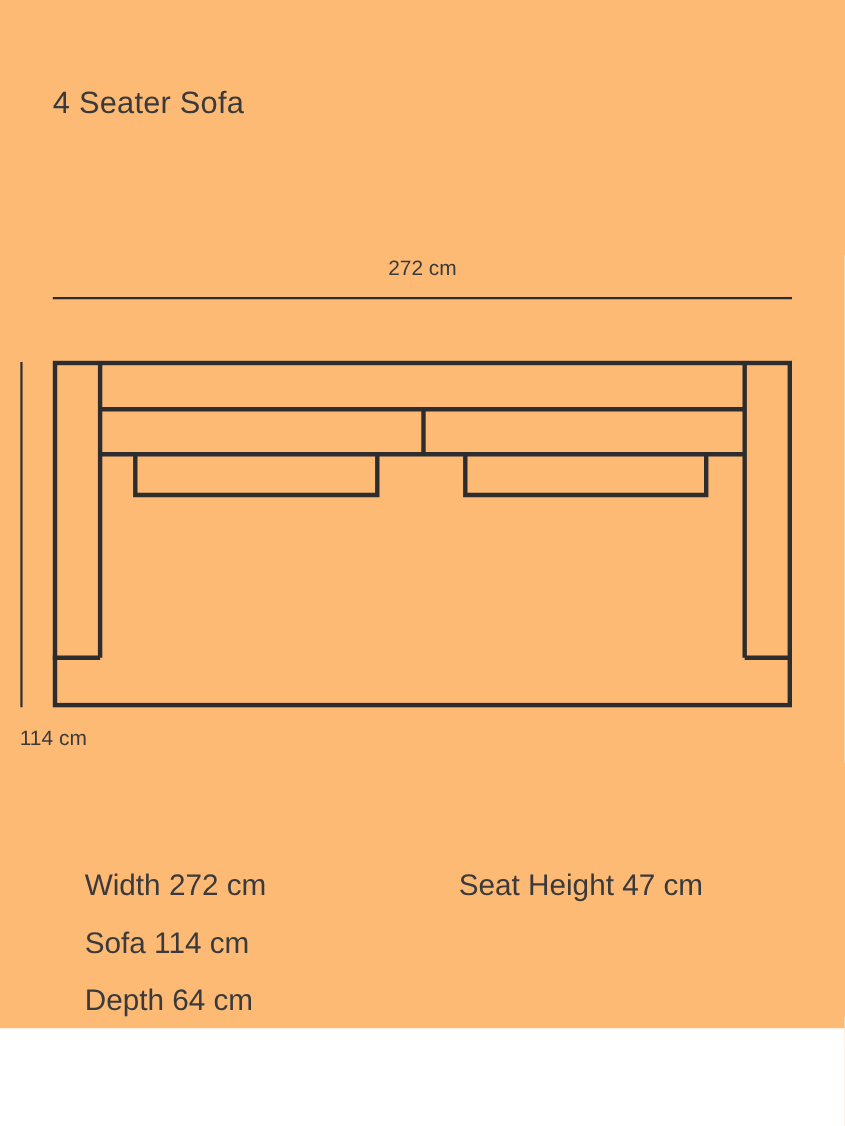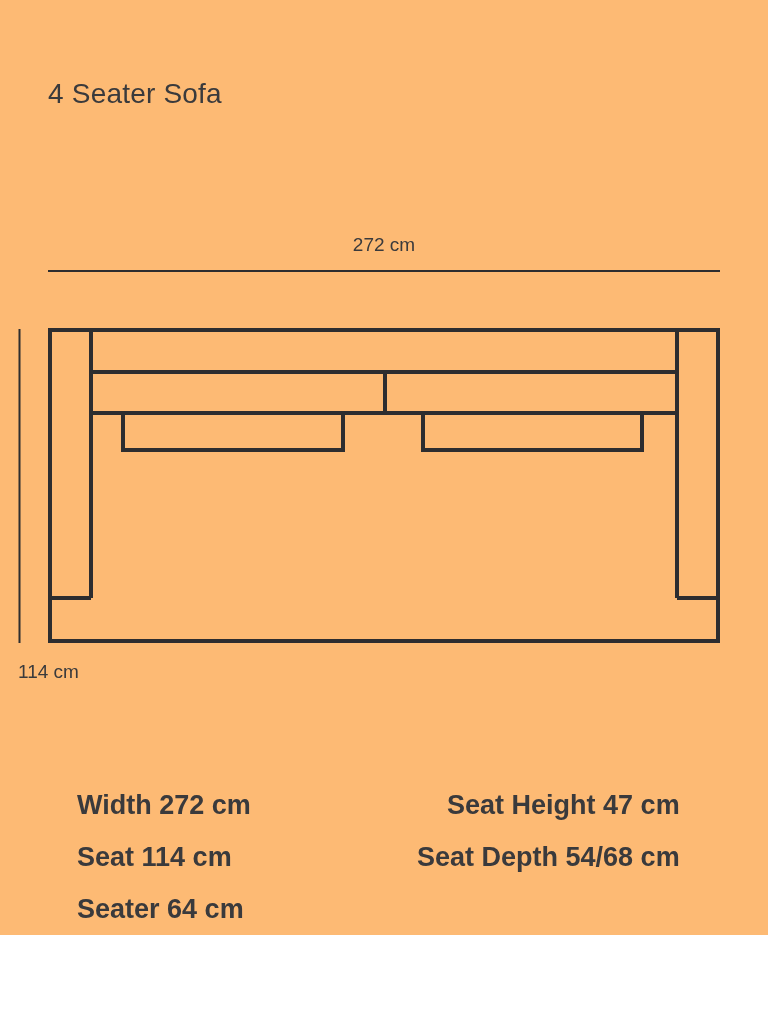--- a/index.html
+++ b/index.html
@@ -51,21 +51,20 @@
     left: 0;
     top: 779px;
     width: 768px;
     color: #3a3a3c;
     font-size: 27px;
     font-weight: 400;
   }
   .specs-col {
     position: absolute;
     top: 0;
-    font-weight: bold;
   }
   .specs-col.left  { left: 77px; }
   .specs-col.right { left: 417px; text-align: right; }
   .spec-row {
     height: 52px;
     line-height: 52px;
     white-space: nowrap;
   }
 </style>
 </head>
@@ -94,22 +93,21 @@
     </g>
   </svg>
 
   <div class="dim-label width">272 cm</div>
 
   <div class="dim-label depth">114 cm</div>
 
   <div class="specs">
     <div class="specs-col left">
       <div class="spec-row"><span>Width</span> <span>272 cm</span></div>
-      <div class="spec-row"><span>Seat</span> <span>114 cm</span></div>
-      <div class="spec-row"><span>Seater</span> <span>64 cm</span></div>
+      <div class="spec-row"><span>Sofa</span> <span>114 cm</span></div>
+      <div class="spec-row"><span>Depth</span> <span>64 cm</span></div>
     </div>
     <div class="specs-col right">
       <div class="spec-row"><span>Seat Height</span> <span>47 cm</span></div>
-      <div class="spec-row"><span>Seat Depth</span> <span>54/68 cm</span></div>
     </div>
   </div>
 
 </div>
 
 </body></html>

